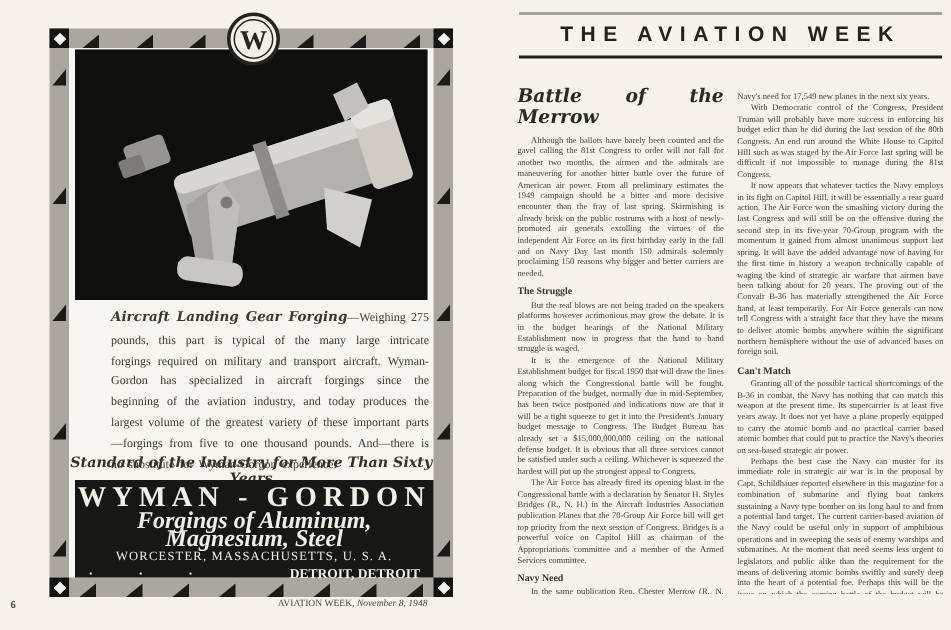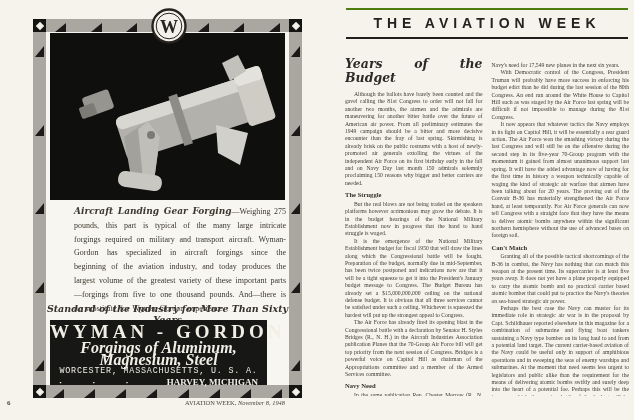--- a/index.html
+++ b/index.html
@@ -20,33 +20,33 @@
   .tri-h{width:0;height:0;border-bottom:9px solid #1b1a18;border-left:11px solid transparent;}
   .tri-v{width:0;height:0;border-right:9px solid #1b1a18;border-top:11px solid transparent;}
   .corner{position:absolute;width:13px;height:13px;background:#141412;z-index:3;}
   .corner .star{position:absolute;left:3.5px;top:3.5px;width:6px;height:6px;background:#f2f0e9;transform:rotate(45deg);}
   .c-tl{left:0;top:0;} .c-tr{right:0;top:0;} .c-bl{left:0;bottom:0;} .c-br{right:0;bottom:0;}
   .photo{position:absolute;left:17px;top:14px;width:235px;height:167px;background:#0f0f0e;overflow:hidden;}
   .logo{position:absolute;left:117px;top:-12px;width:38px;height:38px;z-index:4;}
   .ad-copy{position:absolute;left:30px;top:186px;width:212px;font-size:8px;line-height:13.8px;text-align:justify;color:#3b382f;word-spacing:1.5px;margin-left:11px;}
   .ad-copy .lead{font-style:italic;font-weight:bold;font-size:9px;font-family:"DejaVu Serif", serif;}
   .slogan{position:absolute;left:0;top:284px;width:269px;text-align:center;font-style:italic;font-weight:bold;font-size:9.5px;font-family:"DejaVu Serif", serif;color:#34312a;}
-  .company-box{position:absolute;left:17px;top:301px;width:217px;height:65px;background:#171715;color:#f1eee6;text-align:center;box-sizing:border-box;padding-top:2px;}
+  .company-box{position:absolute;left:17px;top:301px;width:239px;height:65px;background:#171715;color:#f1eee6;text-align:center;box-sizing:border-box;padding-top:2px;}
   .company{font-size:19px;font-weight:bold;letter-spacing:4px;line-height:20px;white-space:nowrap;}
   .tagline{font-style:italic;font-weight:bold;font-size:16px;line-height:12px;}
-  .cityline{font-size:8.4px;line-height:10px;letter-spacing:0.8px;font-family:Liberation Mono, monospace;}
+  .cityline{font-size:8.4px;line-height:10px;letter-spacing:0.8px;}
   .plants{display:flex;justify-content:space-between;align-items:center;padding:1px 9px 0 9px;font-weight:bold;font-size:9px;line-height:11px;}
   .plant-dots{font-size:9px;letter-spacing:14px;}
   .footer{position:absolute;top:399px;font-size:6.4px;color:#4a463e;display:flex;}
   .footer-left{left:0;width:317px;justify-content:space-between;padding:0 32px 0 7px;box-sizing:border-box;}
   .footer .pgnum{font-size:7px;font-weight:bold;}
   .footer .date{font-style:italic;}
   
   .right-page{position:absolute;left:317px;top:0;width:317px;height:420px;}
-  .masthead{position:absolute;left:29px;top:8px;width:282px;border-top:2px solid #4d7c0f;border-bottom:2px solid #211f1c;text-align:center;padding:4px 0 5px 0;}
+  .masthead{position:absolute;left:29px;top:8px;width:282px;border-top:2px solid #a3a3a3;border-bottom:2px solid #211f1c;text-align:center;padding:4px 0 5px 0;}
   .masthead-title{font-family:"Liberation Sans", sans-serif;font-weight:bold;font-size:14px;letter-spacing:5px;color:#242220;white-space:nowrap;}
   .columns{position:absolute;left:28px;top:56px;width:284px;height:340px;display:flex;gap:9px;overflow:hidden;}
   .col{width:137.5px;font-size:5.7px;line-height:7.4px;text-align:justify;color:#403c34;}
   .col-2{padding-top:6px;box-sizing:border-box;}
   .article-title{font-size:12.5px;font-weight:bold;font-style:italic;line-height:14px;margin:1px 0 6px 0;color:#2c2a26;font-family:"DejaVu Serif", serif;}
   .col p{margin:0;text-indent:9px;}
   .col p.no-indent{text-indent:0;}
   .col h3{font-size:6.6px;font-weight:bold;margin:4px 0 2px 0;color:#35322b;}
 </style>
 </head>
@@ -133,40 +133,40 @@
     <div class="ad-copy"><span class="lead">Aircraft Landing Gear Forging</span><span>—Weighing 275 pounds, this part is typical of the many large intricate forgings required on military and transport aircraft.  Wyman-Gordon has specialized in aircraft forgings since the beginning of the aviation industry, and today produces the largest volume of the greatest variety of these important parts—forgings from five to one thousand pounds.  And—there is no substitute for Wyman-Gordon experience.</span></div>
 
     <div class="slogan">Standard of the Industry for More Than Sixty Years</div>
 
     <div class="company-box">
       <div class="company">WYMAN - GORDON</div>
       <div class="tagline">Forgings of Aluminum, Magnesium, Steel</div>
       <div class="cityline">WORCESTER, MASSACHUSETTS, U. S. A.</div>
       <div class="plants">
         <span class="plant-dots">· · ·</span>
-        <span>HARVEY, MICHIGAN</span>
+        <span>DETROIT, DETROIT</span>
       </div>
     </div>
   </div>
 
   <div class="footer footer-left">
     <span class="pgnum">6</span>
     <span><span>AVIATION WEEK,</span>&nbsp;<span class="date">November 8, 1948</span></span>
   </div>
 </div>
 
 <div class="right-page">
 
   <div class="masthead">
     <span class="masthead-title">THE AVIATION WEEK</span>
   </div>
 
   <div class="columns">
     <div class="col col-1">
-      <div class="article-title">Years of the Budget</div>
+      <div class="article-title">Battle of the Merrow</div>
       <p>Although the ballots have barely been counted and the gavel calling the 81st Congress to order will not fall for another two months, the airmen and the admirals are maneuvering for another bitter battle over the future of American air power. From all preliminary estimates the 1949 campaign should be a bitter and more decisive encounter than the fray of last spring. Skirmishing is already brisk on the public rostrums with a host of newly-promoted air generals extolling the virtues of the independent Air Force on its first birthday early in the fall and on Navy Day last month 150 admirals solemnly proclaiming 150 reasons why bigger and better carriers are needed.</p>
       <h3>The Struggle</h3>
       <p>But the real blows are not being traded on the speakers platforms however acrimonious may grow the debate. It is in the budget hearings of the National Military Establishment now in progress that the hand to hand struggle is waged.</p>
       <p>It is the emergence of the National Military Establishment budget for fiscal 1950 that will draw the lines along which the Congressional battle will be fought. Preparation of the budget, normally due in mid-September, has been twice postponed and indications now are that it will be a tight squeeze to get it into the President's January budget message to Congress. The Budget Bureau has already set a $15,000,000,000 ceiling on the national defense budget. It is obvious that all three services cannot be satisfied under such a ceiling. Whichever is squeezed the hardest will put up the strongest appeal to Congress.</p>
       <p>The Air Force has already fired its opening blast in the Congressional battle with a declaration by Senator H. Styles Bridges (R., N. H.) in the Aircraft Industries Association publication Planes that the 70-Group Air Force bill will get top priority from the next session of Congress. Bridges is a powerful voice on Capitol Hill as chairman of the Appropriations committee and a member of the Armed Services committee.</p>
       <h3>Navy Need</h3>
       <p>In the same publication Rep. Chester Merrow (R., N. H.), a lesser Congressional luminary, chants of the</p>
     </div>
     <div class="col col-2">
       <p class="no-indent">Navy's need for 17,549 new planes in the next six years.</p>

